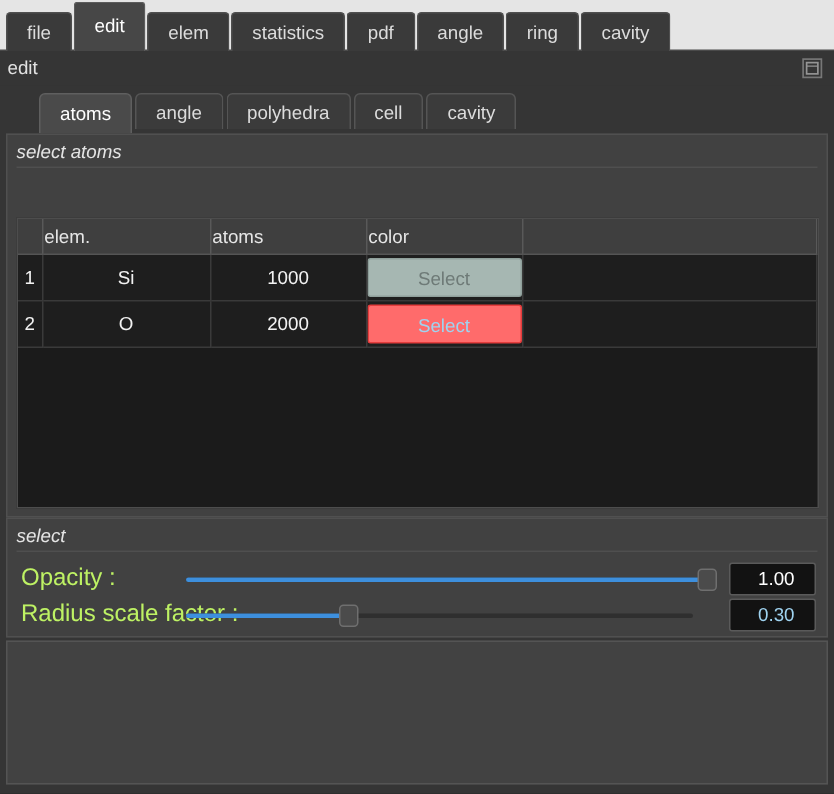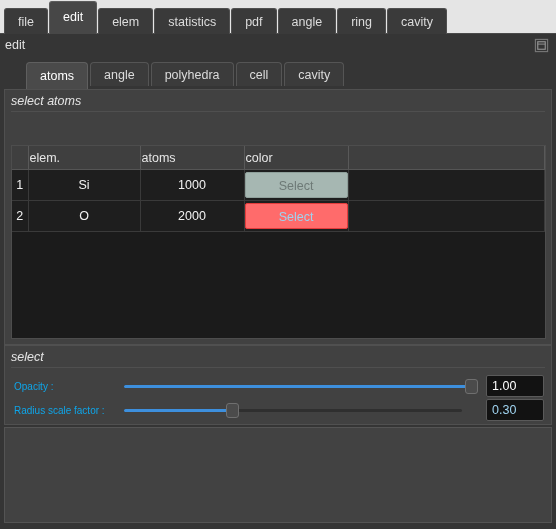--- a/index.html
+++ b/index.html
@@ -259,22 +259,22 @@
   }
   .slider-row {
     position: absolute;
     left: 9px;
     height: 24px;
     display: flex;
     align-items: center;
     width: 530px;
   }
   .slider-label {
-    font-size: 10px;
-    color: #0ea5e9;
+    font-size: 16px;
+    color: #bef264;
     white-space: nowrap;
   }
   .slider {
     position: relative;
     height: 20px;
     flex: 1;
     cursor: pointer;
   }
   .slider .groove {
     position: absolute;
@@ -305,20 +305,21 @@
     background: #121212;
     border: 1px solid #5a5a5a;
     border-radius: 2px;
     box-sizing: border-box;
     color: #ffffff;
     font-size: 12.5px;
     font-family: "Liberation Sans", sans-serif;
     padding-left: 5px;
     line-height: 20px;
     cursor: text;
+    text-align: center;
   }
   .spin.accent { color: #9fd3f0; }
 
   
   #bottom-panel {
     position: absolute;
     left: 4px; top: 427px;
     width: 548px; height: 96px;
     background: #424242;
     border: 1px solid #545454;

